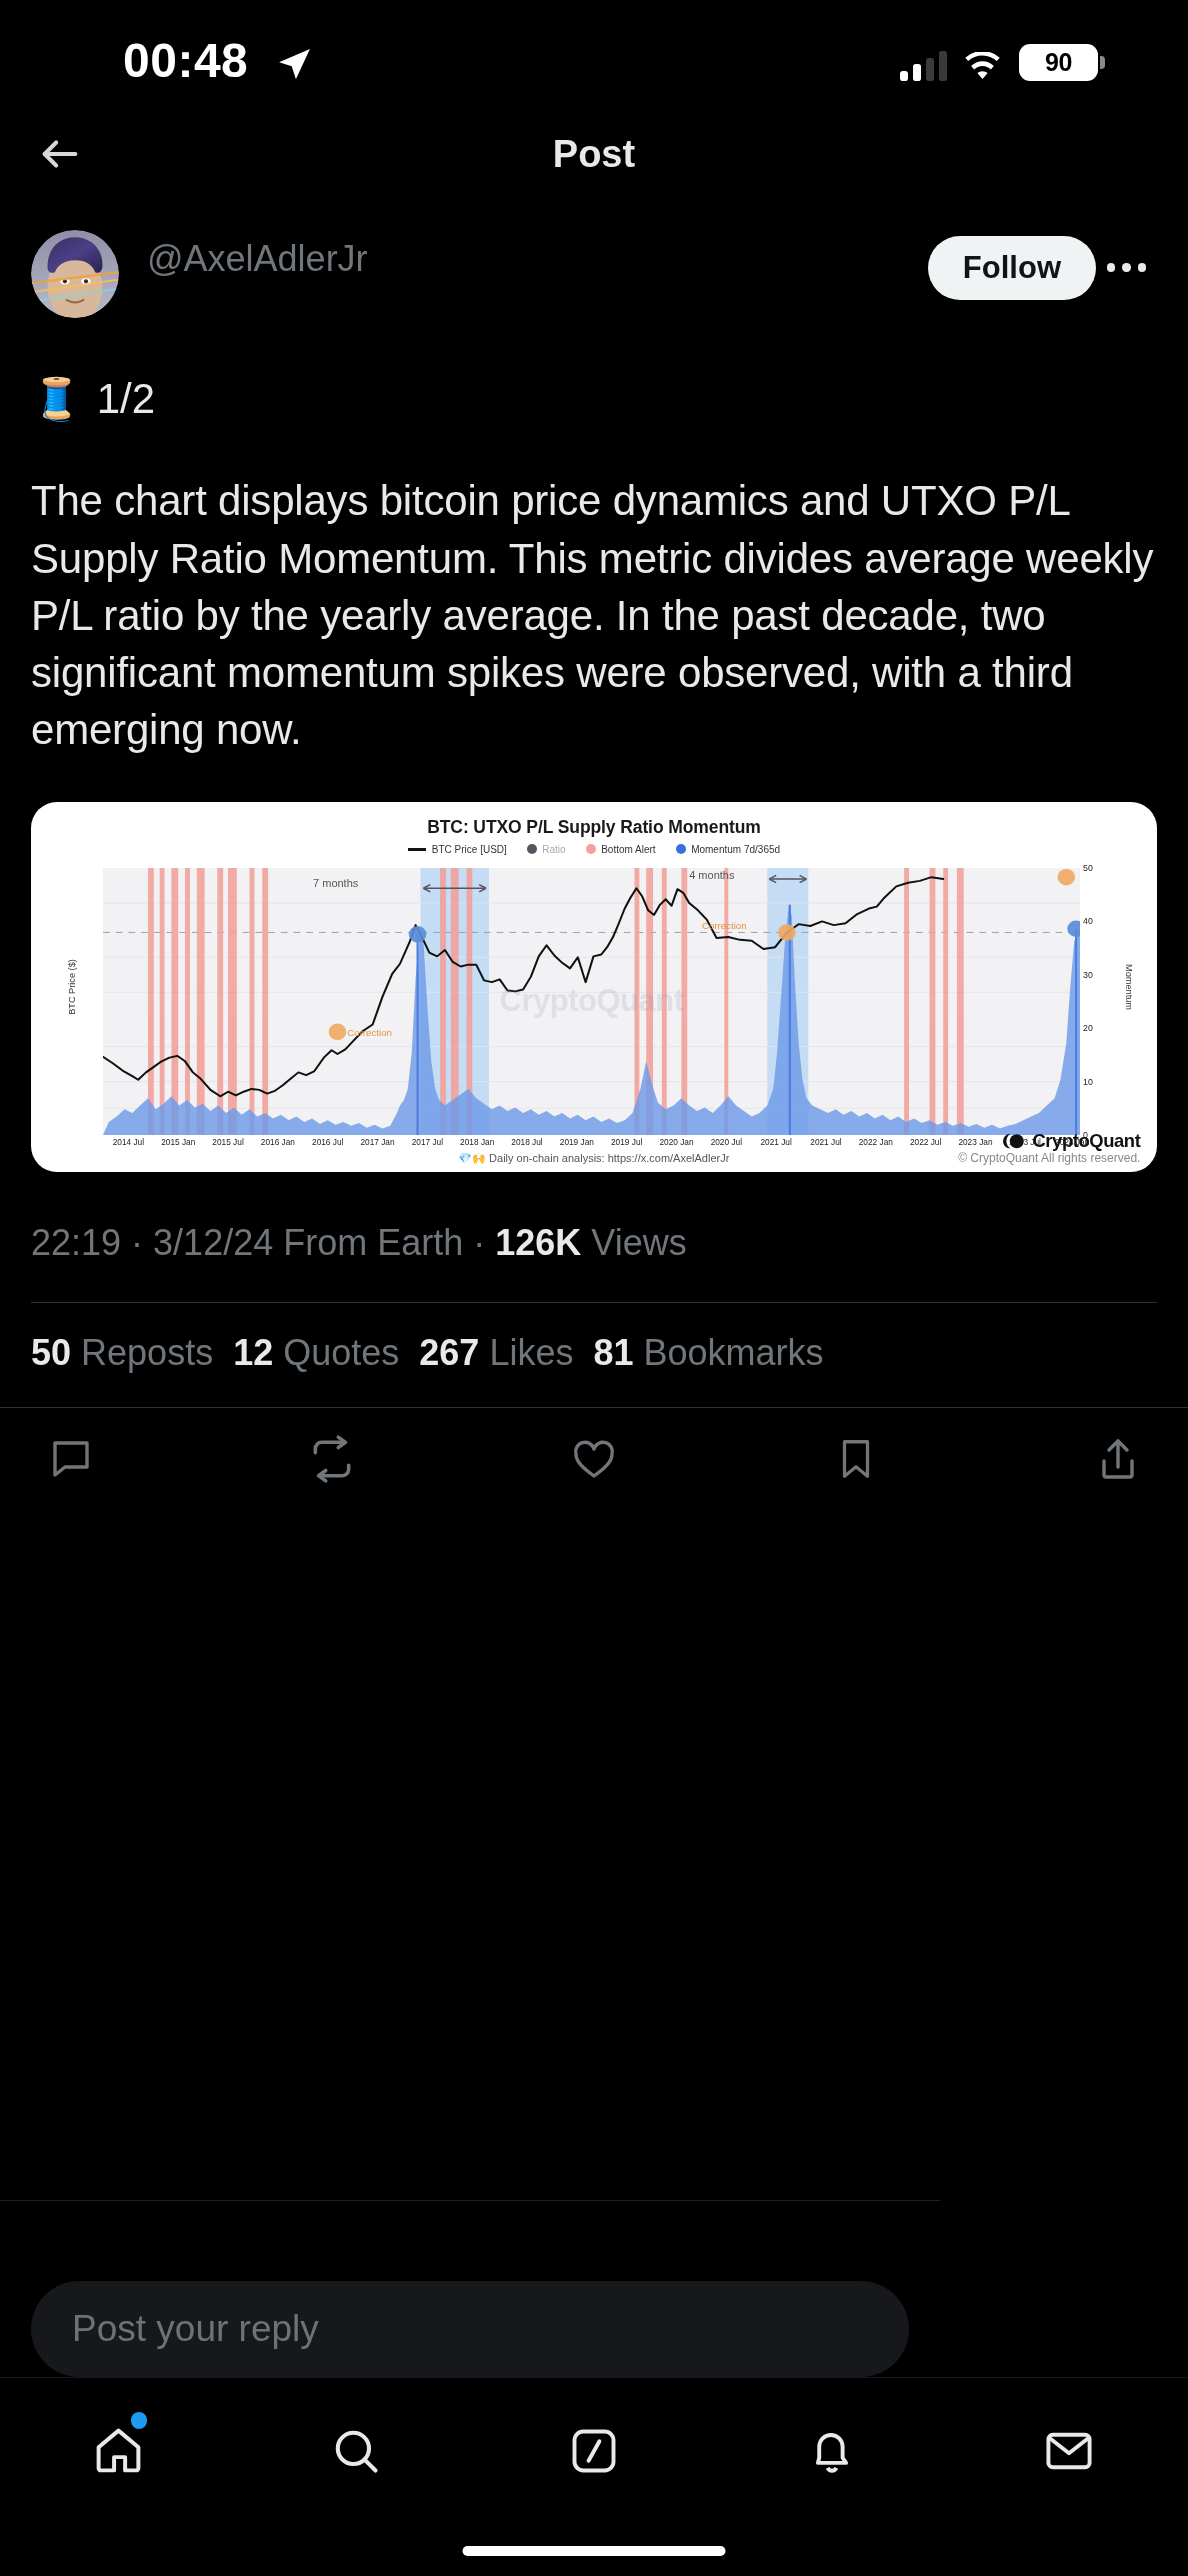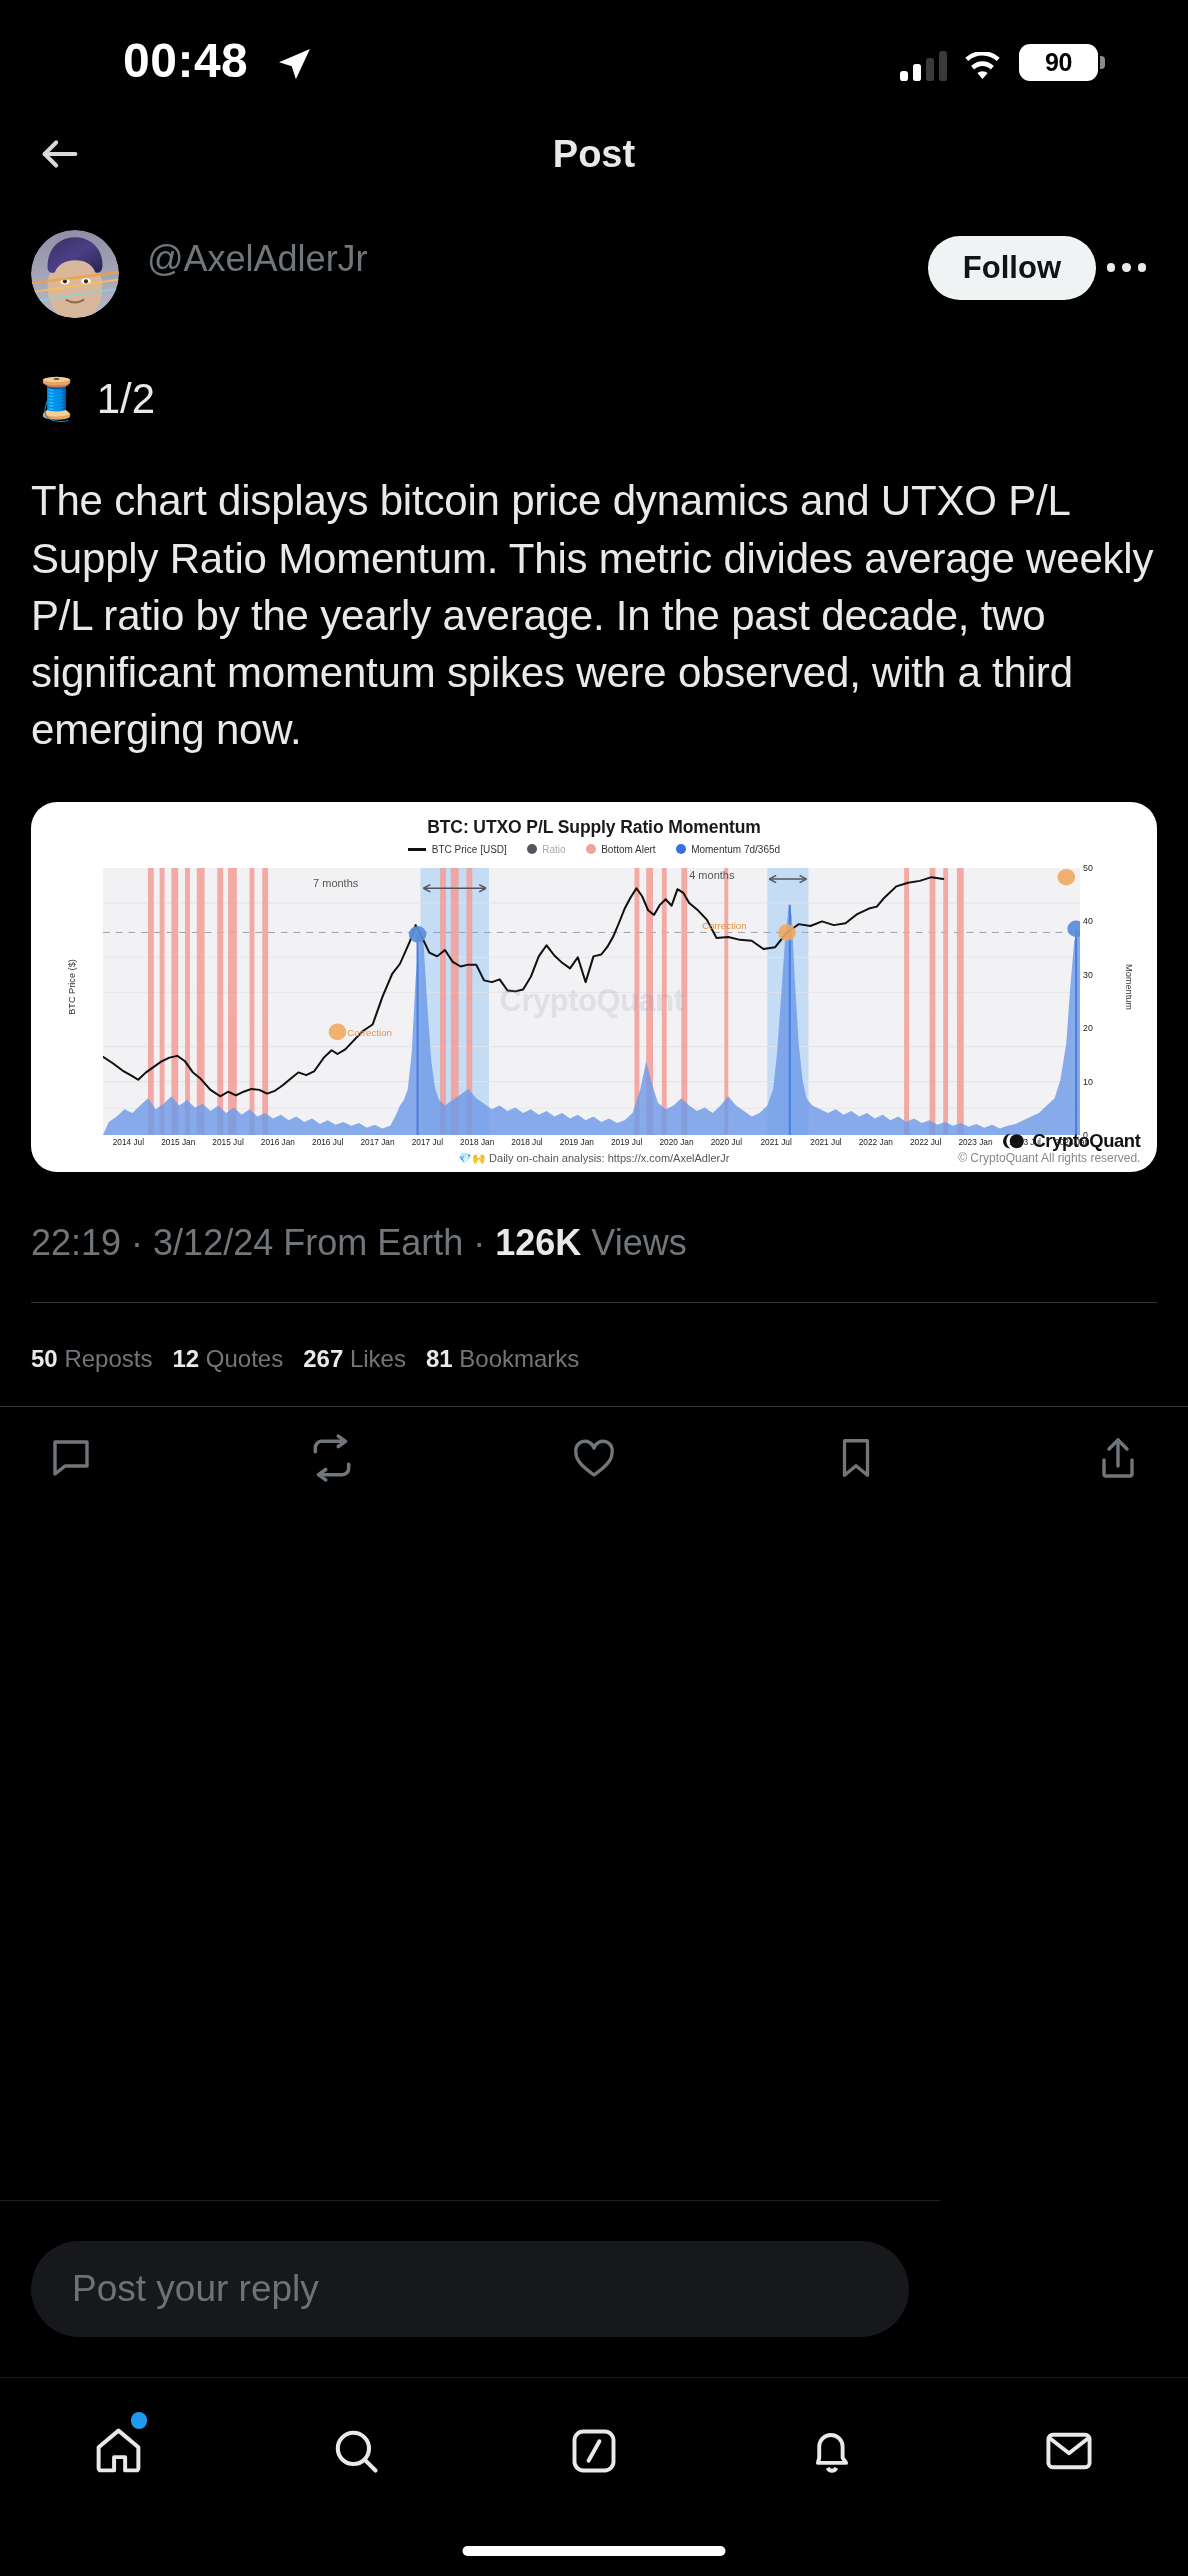--- a/index.html
+++ b/index.html
@@ -146,37 +146,37 @@
     display:flex; align-items:center; gap:6.4px;
   }
   .cq-logo .cq-name { font-size:18.4px; font-weight:700; color:#111; letter-spacing:-0.4px; }
   .cq-rights { position:absolute; right:16.6px; bottom:7.4px; font-size:12px; color:#888; }
 
   
   .meta-row { margin-top:48px; font-size:36px; color:#71767b; line-height:1.3; }
   .meta-row b { color:#e7e9ea; font-weight:700; }
   .divider { margin-top:35px; height:0.9px; background:#2f3336; width:100%; }
   .stats-row {
-    margin-top:42px; font-size:24px; color:#71767b;
+    margin-top:29px; font-size:36px; color:#71767b;
     display:flex; gap:20px; flex-wrap:nowrap;
   }
   .stats-row b { color:#e7e9ea; font-weight:700; }
   .stat { white-space:nowrap; }
 
   .actions-row {
     margin-top:33px; height:103px; border-top:0.9px solid #2f3336;
     display:flex; align-items:center; justify-content:space-between;
     padding:0 31px;
   }
   .act { width:79px; height:79px; display:flex; align-items:center; justify-content:center; }
 
   
   .reply-wrap {
     position:absolute; left:0; bottom:199px; width:940px; height:177px;
-    border-top:0.9px solid #1c1f23; display:flex; align-items:center; padding:0 31px;
+    border-top:0.9px solid #1c1f23; display:flex; align-items:flex-end; padding:0 31px;
   }
   .reply-box {
     width:100%; height:96px; border-radius:48px; background:#16181c;
     display:flex; align-items:center; padding:0 41px;
     font-size:37px; color:#6e7276;
   }
 
   
   .bottomnav {
     position:absolute; left:0; bottom:53px; width:1188px; height:146px;

